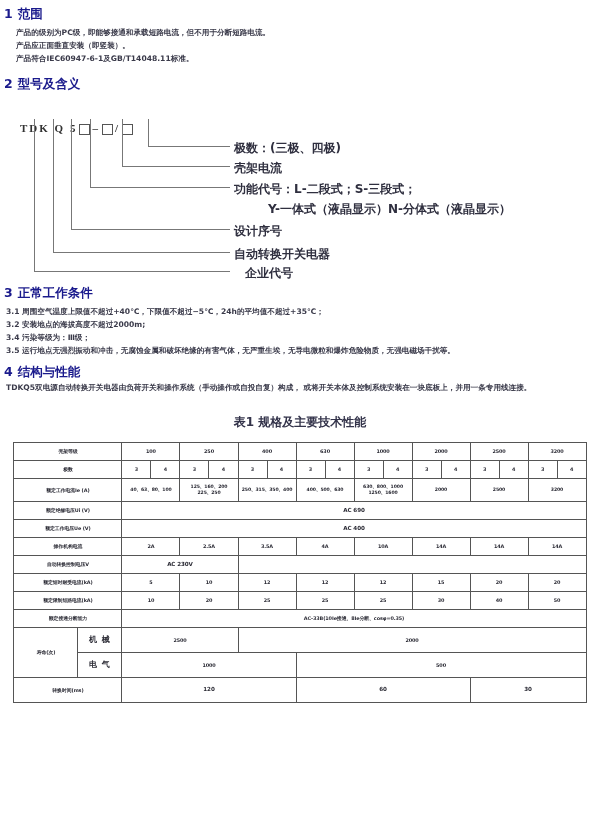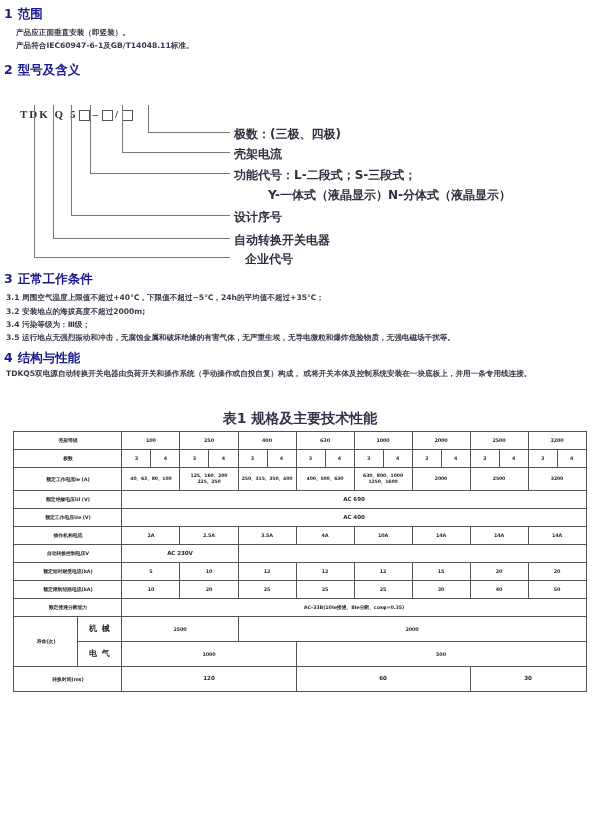--- a/index.html
+++ b/index.html
@@ -25,23 +25,23 @@
   
   .diagram{position:relative;height:188px;margin-top:4px;}
   .code-line{position:absolute;left:20px;top:6px;font-size:11px;letter-spacing:2px;color:#333;font-weight:bold;font-family:"Liberation Serif",serif;margin-top:19px;}
   .code-line .box{display:inline-block;width:9px;height:9px;border:1px solid #555;vertical-align:middle;margin:0 2px;}
   .dline{position:absolute;background:#777;}
   .vline{width:1px;}
   .hline{height:1px;}
   .dlabel{position:absolute;font-size:12px;color:#2f2f3f;font-weight:bold;white-space:nowrap;font-family:"DejaVu Sans",sans-serif;}
 
   
-  .tbl-cap{text-align:center;font-size:14px;font-weight:bold;color:#33334a;margin:13px 0 3px 0;}
+  .tbl-cap{text-align:center;font-size:12px;font-weight:bold;color:#33334a;margin:4px 0 3px 0;}
   table.spec{
-    border-collapse:collapse;width:482px;margin:3px auto;
+    border-collapse:collapse;width:482px;margin:11px auto;
     table-layout:fixed;
     padding-left:16px;
   }
   table.spec td{
     border:1px solid #555;
     font-size:4.9px;
     text-align:center;
     vertical-align:middle;
     padding:0;
     height:17px;
@@ -62,20 +62,21 @@
 <body>
 
 <div class="page">
 
   <div class="gap6"></div>
   <div class="sec-row">
     <span class="sec-num">1</span>
     <span class="sec-title">范围</span>
   </div>
   <div class="gap3"></div>
+  <p class="body indent2">产品的级别为PC级，即能够接通和承载短路电流，但不用于分断短路电流。</p>
   <p class="body indent2">产品应正面垂直安装（即竖装）。</p>
   <p class="body indent2">产品符合IEC60947-6-1及GB/T14048.11标准。</p>
 
   <div class="gap10"></div>
   <div class="sec-row">
     <span class="sec-num">2</span>
     <span class="sec-title">型号及含义</span>
   </div>
 
   <div class="diagram">

